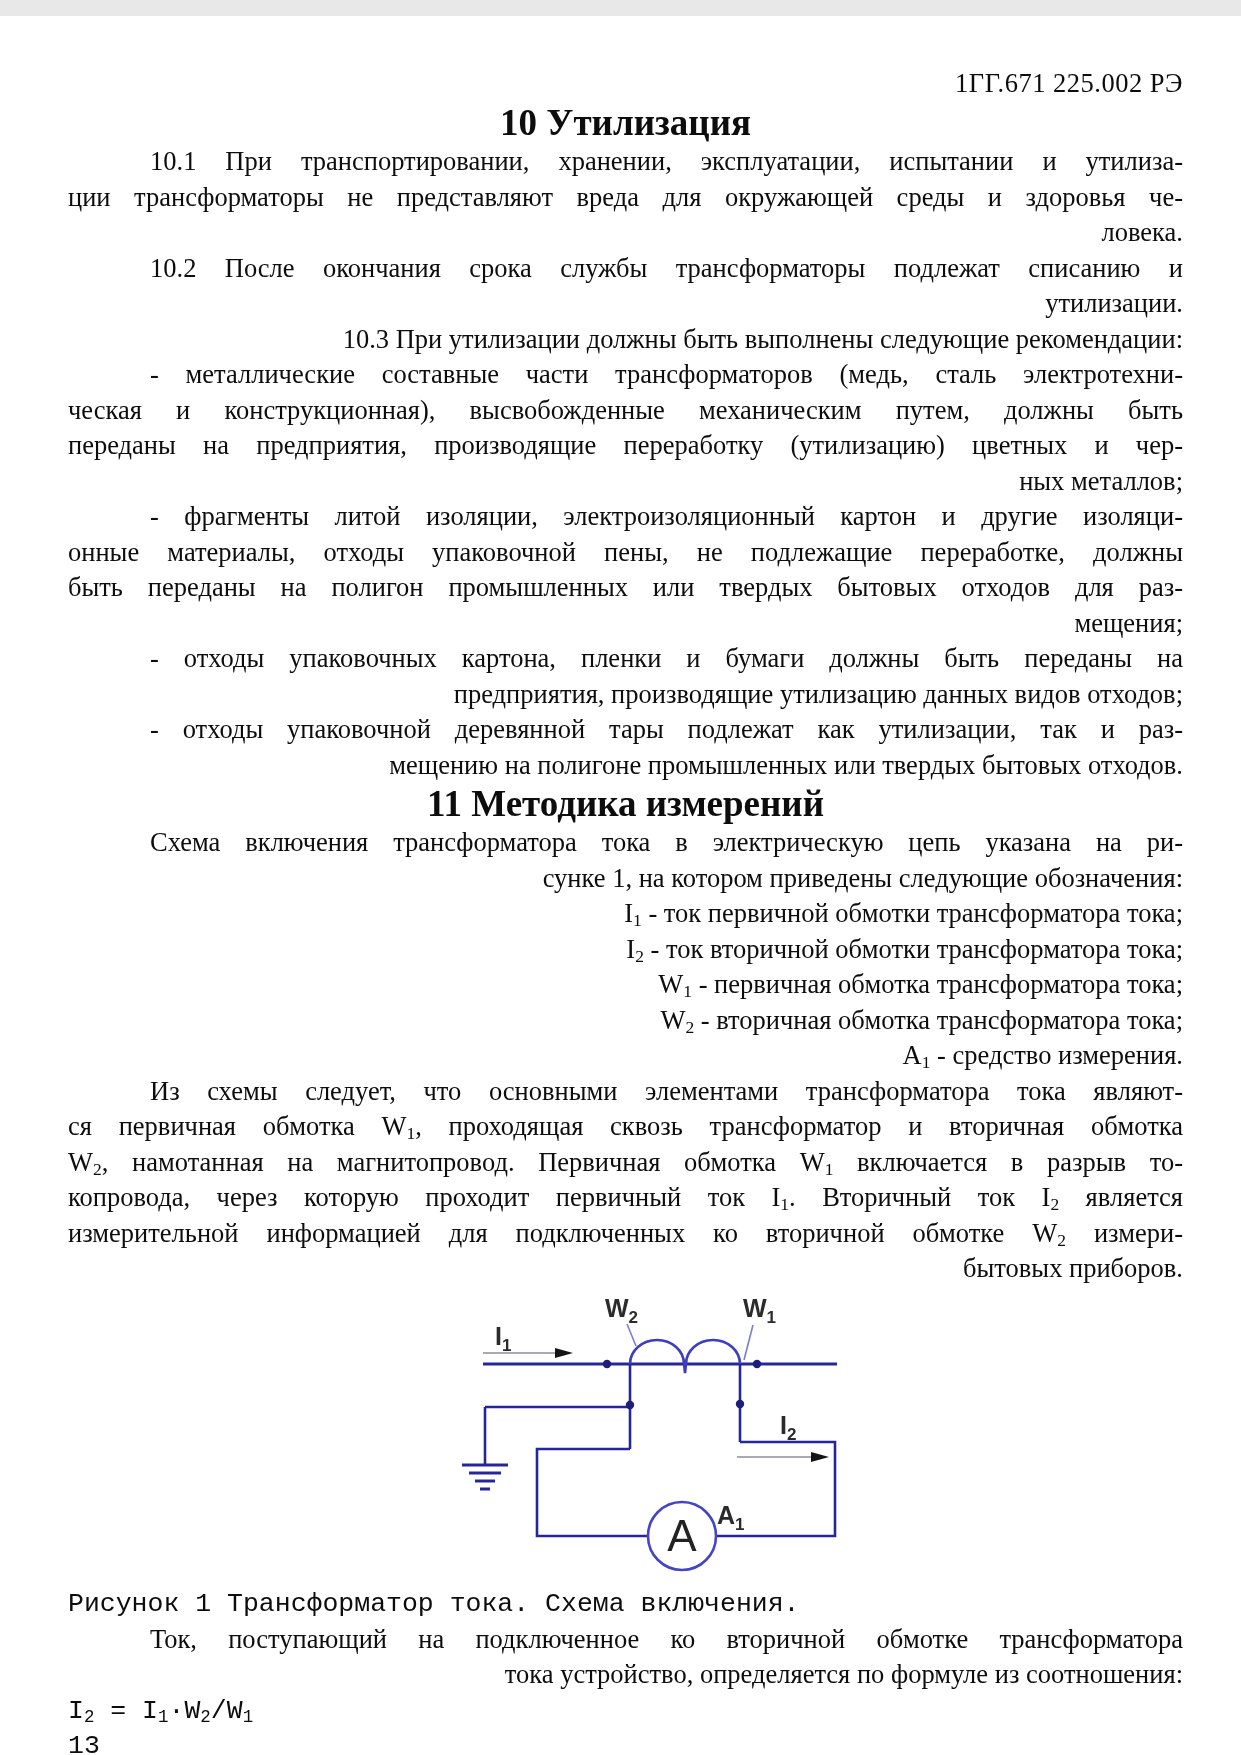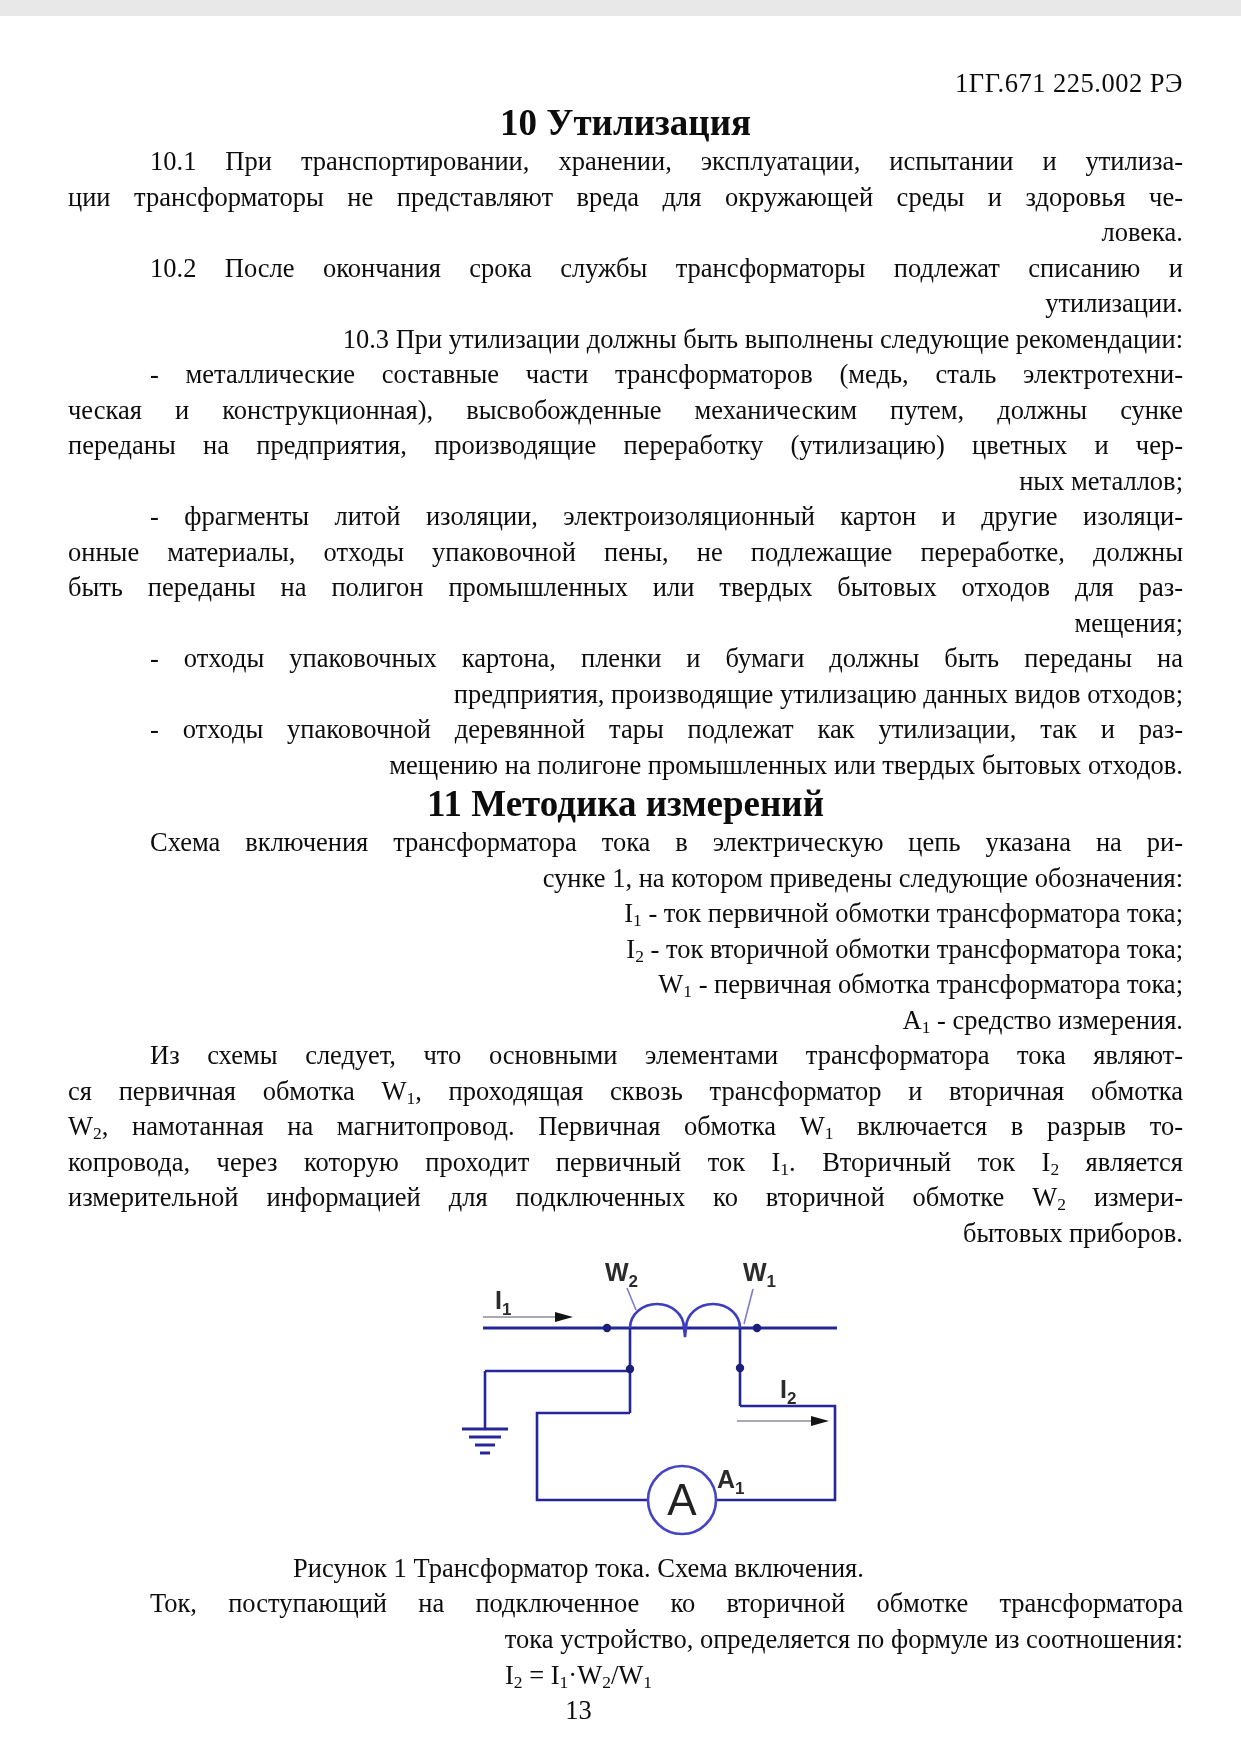--- a/index.html
+++ b/index.html
@@ -42,22 +42,23 @@
     vertical-align:baseline;
     position:relative;
     top:.24em;
     line-height:0;
   }
   .figwrap{
     width:400px;
     margin:2px 0 0 387px;
   }
   .caption,.formula,.pagenum{
-    text-align:center;
+    text-align:left;
     padding-right:94px;
+    font-family:Liberation Mono, monospace;
   }
   .caption{ line-height:36px; }
   .formula{ line-height:36px; }
   .pagenum{ line-height:34px; }
 </style>
 </head>
 <body>
 
 <div class="page">
 
@@ -66,21 +67,21 @@
   <div class="h">10 Утилизация</div>
 
   <div>
       <div class="line ind jl">10.1 При транспортировании, хранении, эксплуатации, испытании и утилиза-</div>
       <div class="line jl">ции трансформаторы не представляют вреда для окружающей среды и здоровья че-</div>
       <div class="line">ловека.</div>
       <div class="line ind jl">10.2 После окончания срока службы трансформаторы подлежат списанию и</div>
       <div class="line">утилизации.</div>
       <div class="line ind">10.3 При утилизации должны быть выполнены следующие рекомендации:</div>
       <div class="line ind jl">- металлические составные части трансформаторов (медь, сталь электротехни-</div>
-      <div class="line jl">ческая и конструкционная), высвобожденные механическим путем, должны сунке</div>
+      <div class="line jl">ческая и конструкционная), высвобожденные механическим путем, должны быть</div>
       <div class="line jl">переданы на предприятия, производящие переработку (утилизацию) цветных и чер-</div>
       <div class="line">ных металлов;</div>
       <div class="line ind jl">- фрагменты литой изоляции, электроизоляционный картон и другие изоляци-</div>
       <div class="line jl">онные материалы, отходы упаковочной пены, не подлежащие переработке, должны</div>
       <div class="line jl">быть переданы на полигон промышленных или твердых бытовых отходов для раз-</div>
       <div class="line">мещения;</div>
       <div class="line ind jl">- отходы упаковочных картона, пленки и бумаги должны быть переданы на</div>
       <div class="line">предприятия, производящие утилизацию данных видов отходов;</div>
       <div class="line ind jl">- отходы упаковочной деревянной тары подлежат как утилизации, так и раз-</div>
       <div class="line">мещению на полигоне промышленных или твердых бытовых отходов.</div>
@@ -90,20 +91,21 @@
 
   <div>
       <div class="line ind jl">Схема включения трансформатора тока в электрическую цепь указана на ри-</div>
       <div class="line">сунке 1, на котором приведены следующие обозначения:</div>
     </div>
 
   <div>
       <div class="line ind">I<sub>1</sub> - ток первичной обмотки трансформатора тока;</div>
       <div class="line ind">I<sub>2</sub> - ток вторичной обмотки трансформатора тока;</div>
       <div class="line ind">W<sub>1</sub> - первичная обмотка трансформатора тока;</div>
+      <div class="line ind">W<sub>2</sub> - вторичная обмотка трансформатора тока;</div>
       <div class="line ind">A<sub>1</sub> - средство измерения.</div>
     </div>
 
   <div>
       <div class="line ind jl">Из схемы следует, что основными элементами трансформатора тока являют-</div>
       <div class="line jl">ся первичная обмотка W<sub>1</sub>, проходящая сквозь трансформатор и вторичная обмотка</div>
       <div class="line jl">W<sub>2</sub>, намотанная на магнитопровод. Первичная обмотка W<sub>1</sub> включается в разрыв то-</div>
       <div class="line jl">копровода, через которую проходит первичный ток I<sub>1</sub>. Вторичный ток I<sub>2</sub> является</div>
       <div class="line jl">измерительной информацией для подключенных ко вторичной обмотке W<sub>2</sub> измери-</div>
       <div class="line">бытовых приборов.</div>

